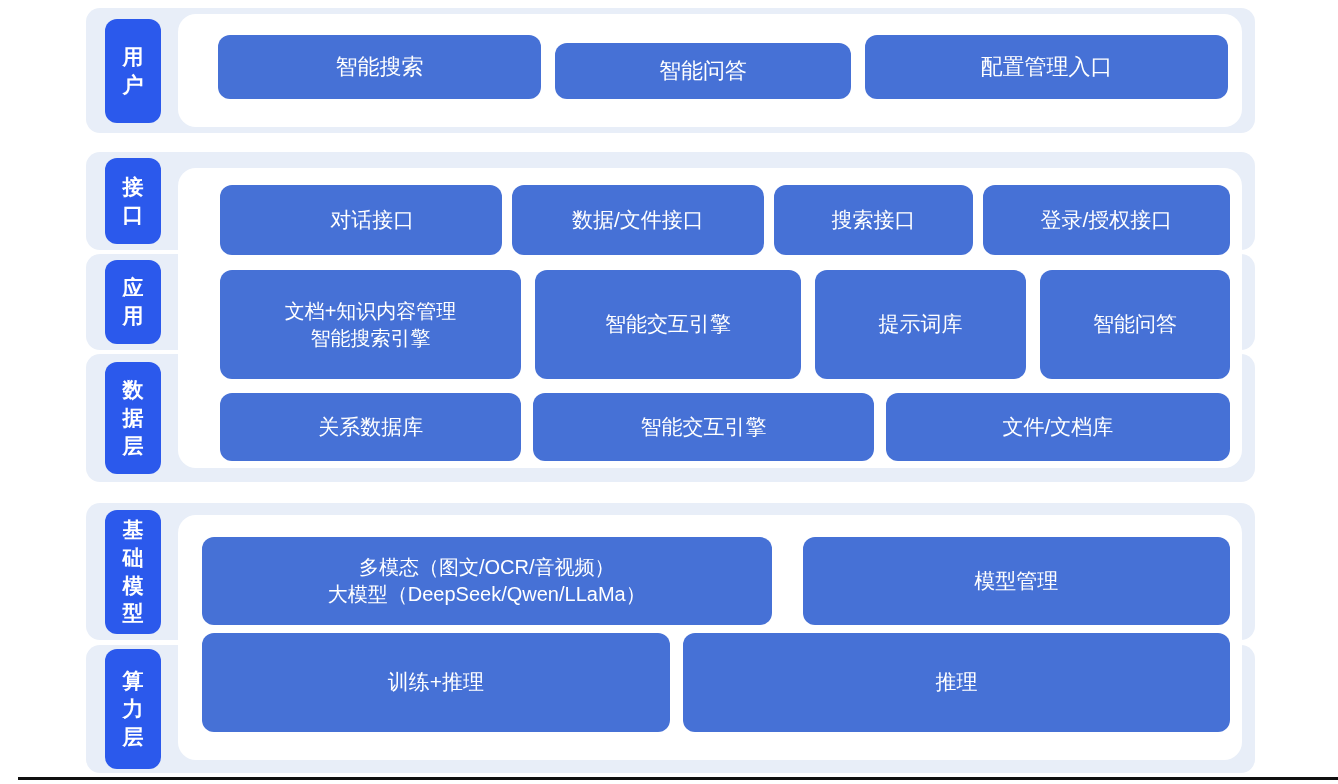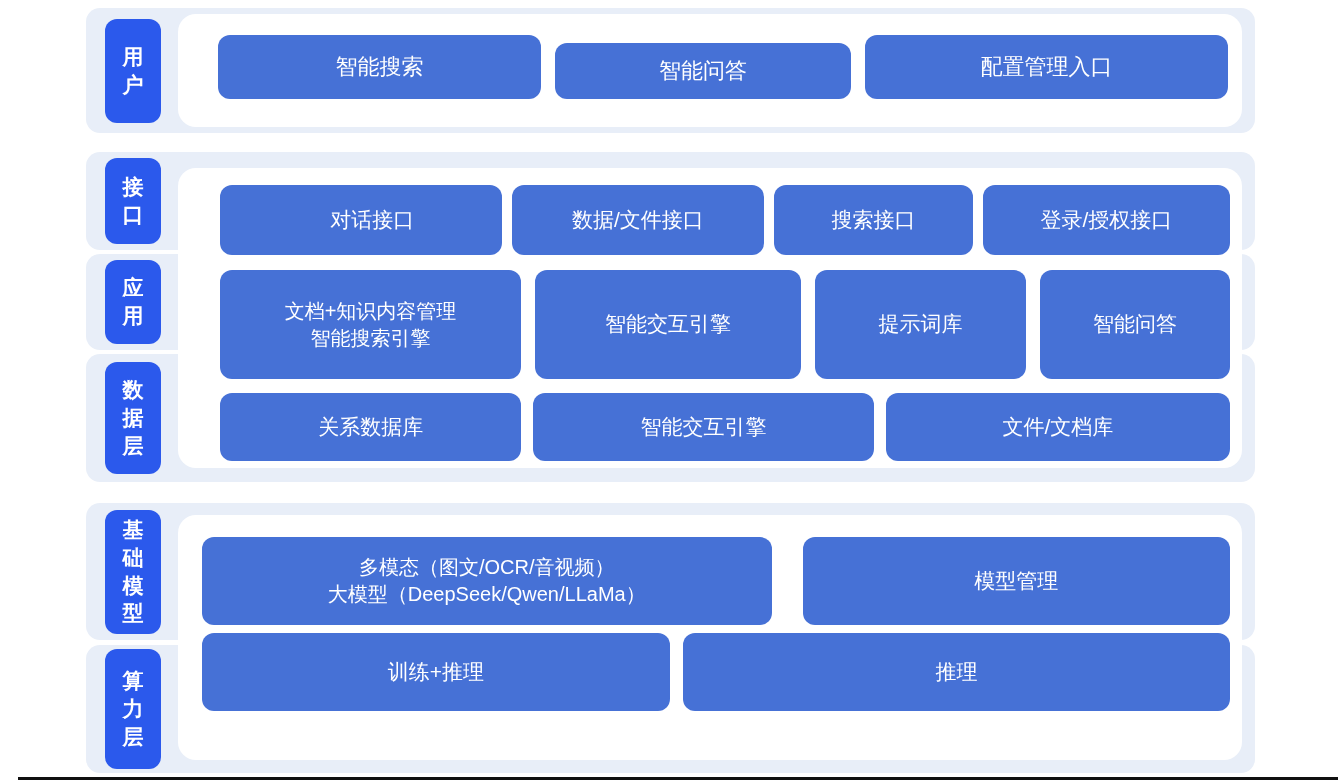--- a/index.html
+++ b/index.html
@@ -35,21 +35,21 @@
          font-size: 21px; line-height: 1.35; white-space: pre-line;
          flex-grow: 1; flex-basis: 0; min-width: 0; }
   .fs20 { font-size: 20px; } .fs22 { font-size: 22px; }
 
   
   .row-u1 { height: 64px; gap: 14px; }
   .row-m1 { height: 70px; gap: 10px; }
   .row-m2 { height: 109px; gap: 14px; margin-top: 15px; }
   .row-m3 { height: 68px; gap: 12px; margin-top: 14px; }
   .row-b1 { height: 88px; gap: 31px; }
-  .row-b2 { height: 78px; gap: 13px; margin-top: 8px; }
+  .row-b2 { height: 99px; gap: 13px; margin-top: 8px; }
 
   
   .w324{flex-grow:324;} .w297{flex-grow:297;margin-top:8px;} .w364{flex-grow:364;}
   .w206{flex-grow:206;padding-left:23px;} .w209{flex-grow:209;} .w201{flex-grow:201;} .w158{flex-grow:158;} .w197{flex-grow:197;}
   .w301{flex-grow:301;} .w266{flex-grow:266;} .w211{flex-grow:211;} .w190{flex-grow:190;}
   .w340{flex-grow:340;} .w344{flex-grow:344;}
   .w393{flex-grow:393;} .w260{flex-grow:260;} .w295{flex-grow:295;}
   .w461{flex-grow:461;} .w539{flex-grow:539;}
 
   .footer-line { position: absolute; top: 777px; left: 18px; right: 0; height: 3px; background: #101010; }

